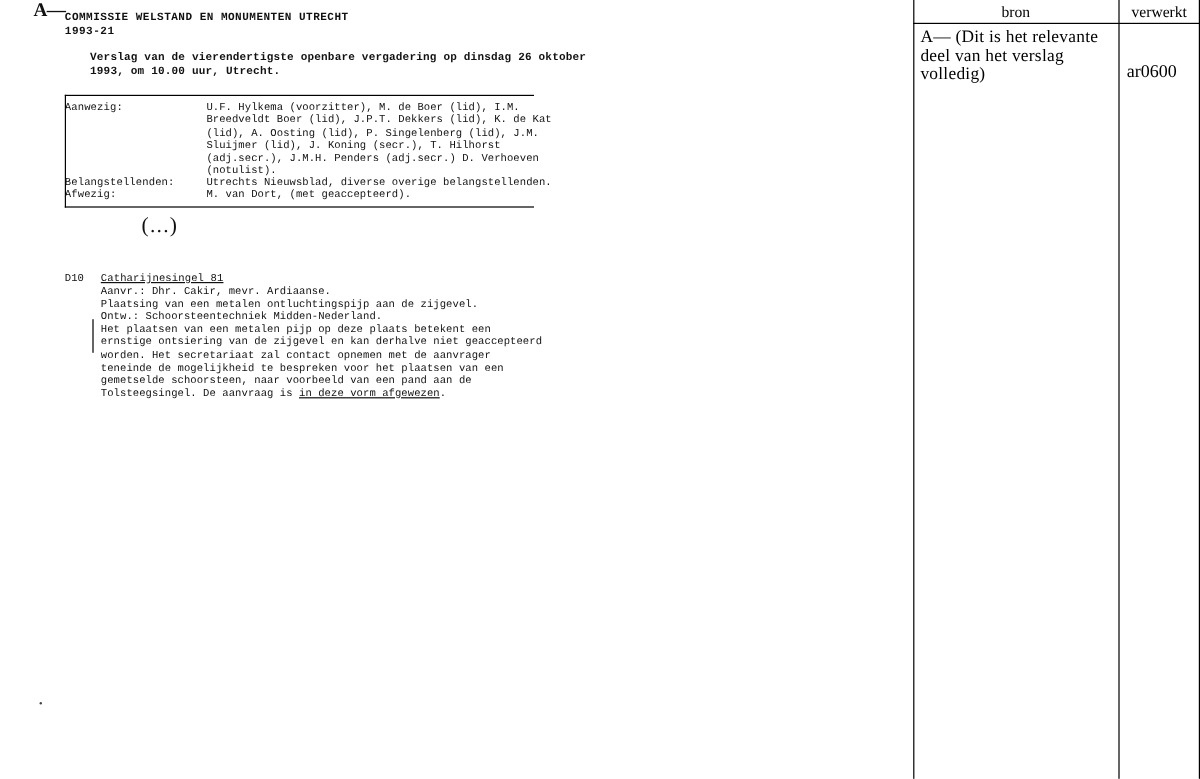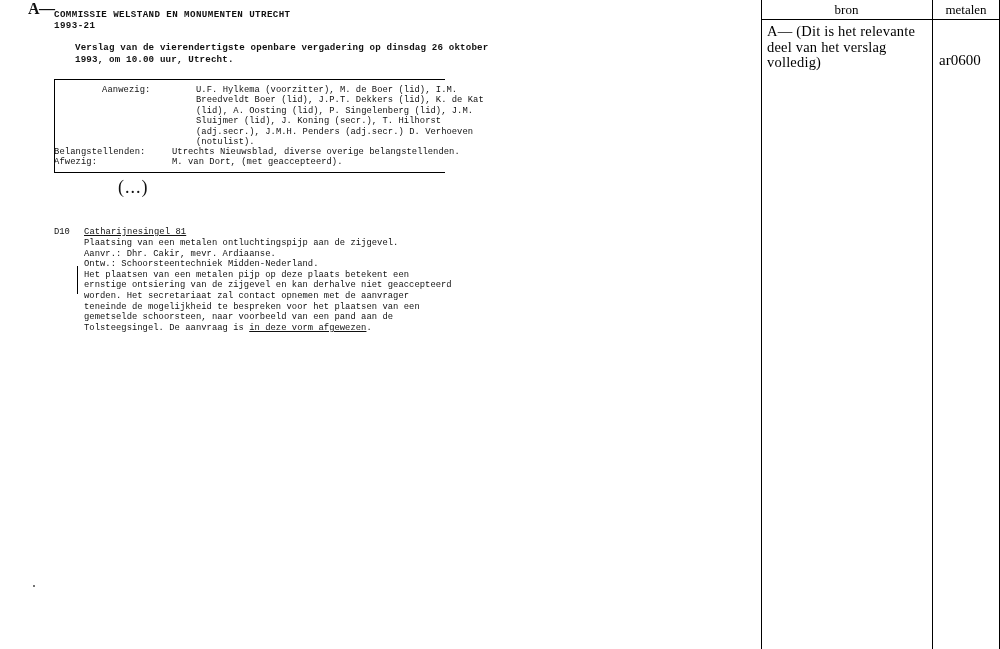--- a/index.html
+++ b/index.html
@@ -155,22 +155,22 @@
   }
   .att-value {
     position: absolute;
     left: 172px;
     width: 290px;
     font-family: "Liberation Mono", monospace;
     font-size: 8.8px;
     line-height: 10.4px;
     letter-spacing: 0.05px;
   }
-  #lab-aanwezig        { top: 85px; margin-left: 48px; }
-  #val-aanwezig        { top: 85px; margin-left: 24px; }
+  #lab-aanwezig        { top: 85px; }
+  #val-aanwezig        { top: 85px; }
   #lab-belangstellenden{ top: 147px; }
   #val-belangstellenden{ top: 147px; }
   #lab-afwezig         { top: 157px; }
   #val-afwezig         { top: 157px; }
 
   #ellipsis {
     position: absolute;
     left: 118px;
     top: 182px;
     font-family: "Liberation Serif", serif;
@@ -260,37 +260,37 @@
     <div class="att-value" id="val-afwezig">M. van Dort, (met geaccepteerd).</div>
 
     <div id="ellipsis">(...)</div>
 
     <div id="item-code">D10</div>
     <div id="item-heading">Catharijnesingel 81</div>
 
     <div id="change-bar"></div>
 
     <div id="item-body">
+      <div>Aanvr.: Dhr. Cakir, mevr. Ardiaanse.</div>
       <div>Plaatsing van een metalen ontluchtingspijp aan de zijgevel.</div>
-      <div>Aanvr.: Dhr. Cakir, mevr. Ardiaanse.</div>
       <div>Ontw.: Schoorsteentechniek Midden-Nederland.</div>
       <div><span>Het plaatsen van een metalen pijp op deze plaats betekent een ernstige ontsiering van de zijgevel en kan derhalve niet geaccepteerd worden. Het secretariaat zal contact opnemen met de aanvrager teneinde de mogelijkheid te bespreken voor het plaatsen van een gemetselde schoorsteen, naar voorbeeld van een pand aan de Tolsteegsingel. De aanvraag is </span><span class="u">in deze vorm afgewezen</span><span>.</span></div>
     </div>
 
     <div id="speck"></div>
   </div>
 
   <div class="v-rule" id="rule-left"></div>
   <div class="v-rule" id="rule-mid"></div>
   <div class="v-rule" id="rule-right"></div>
 
   <div id="anno-table">
     <div id="anno-head">
       <div class="hdr" id="hdr-bron">bron</div>
-      <div class="hdr" id="hdr-verwerkt">metalen</div>
+      <div class="hdr" id="hdr-verwerkt">verwerkt</div>
       <div id="anno-head-rule"></div>
     </div>
 
     <div id="anno-note">A— (Dit is het relevante deel van het verslag volledig)</div>
     <div id="anno-code">ar0600</div>
   </div>
 
 </div>
 
 </body></html>

